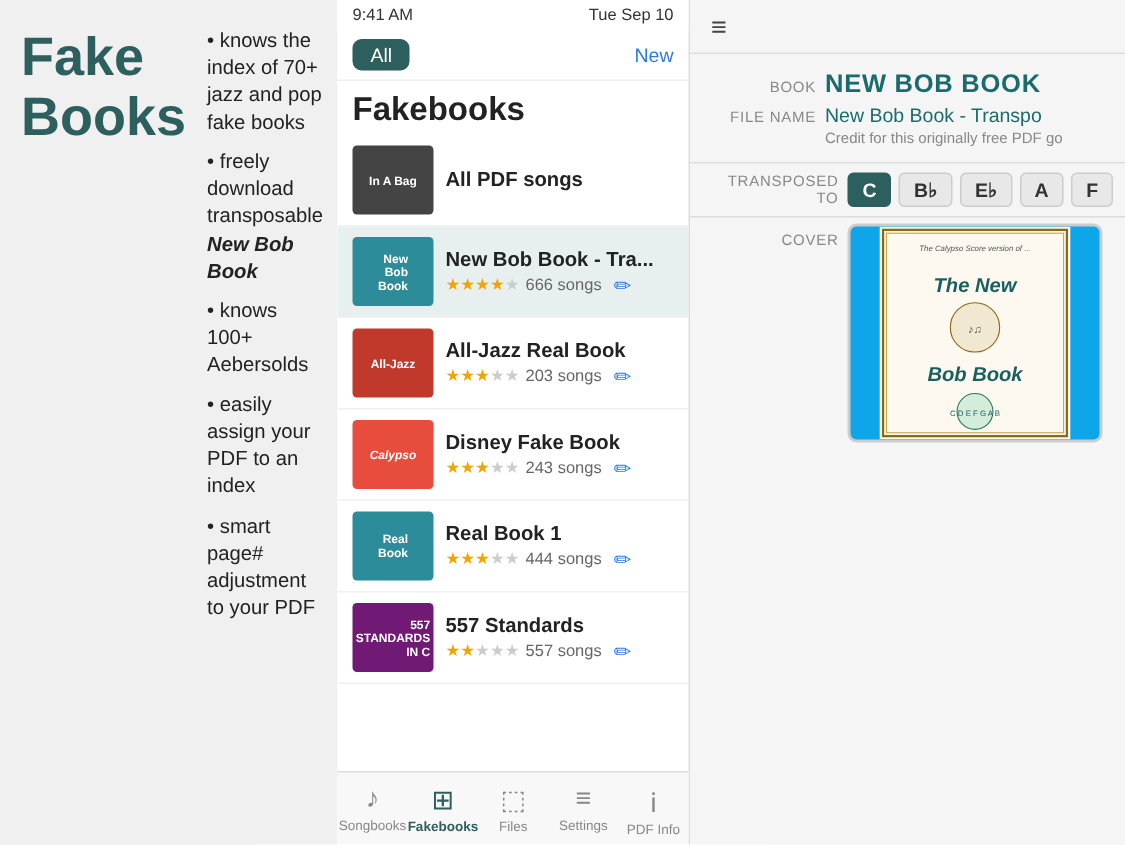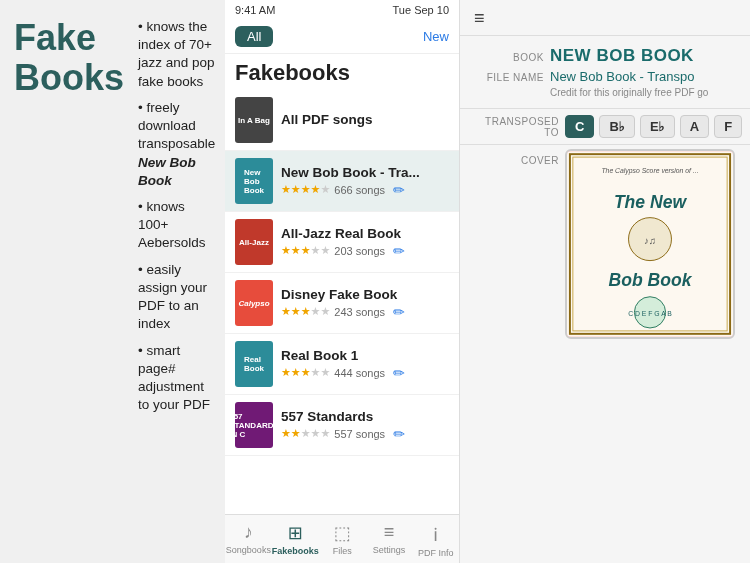--- a/index.html
+++ b/index.html
@@ -96,31 +96,31 @@
       align-items: center;
       padding: 7px 10px;
       border-bottom: 1px solid #f0f0f0;
       gap: 8px;
       cursor: pointer;
     }
     .book-item.selected {
       background: #e8f0ef;
     }
     .book-thumb {
-      width: 38px;
+      width: 54px;
       height: 46px;
       background: #ccc;
       border-radius: 3px;
       flex-shrink: 0;
       display: flex;
       align-items: center;
       justify-content: center;
       font-size: 8px;
       color: #555;
-      text-align: left;
+      text-align: right;
       overflow: hidden;
     }
     .book-thumb.dark { background: #444; color: #fff; }
     .book-thumb.red { background: #c0392b; color: #fff; }
     .book-thumb.disney { background: #e74c3c; color: #fff; font-style: italic; font-size: 11px; font-weight: 700; }
     .book-thumb.teal { background: #2c8c99; color: #fff; }
     .book-thumb.gray-light { background: #701a75; color: #fff; }
     .book-meta {
       flex: 1;
     }
@@ -270,22 +270,22 @@
       color: #888;
       text-transform: uppercase;
       letter-spacing: 0.5px;
       min-width: 85px;
       text-align: right;
       align-self: flex-start;
       margin-top: 6px;
     }
     #book-cover {
       width: 170px;
-      height: 190px;
-      background: #fca5a5;
+      height: 146px;
+      background: #0ea5e9;
       border: 2px solid #ccc;
       border-radius: 6px;
       overflow: hidden;
       display: flex;
       align-items: flex-end;
       justify-content: center;
       margin-left: 6px;
     }
     
     #cover-svg {

